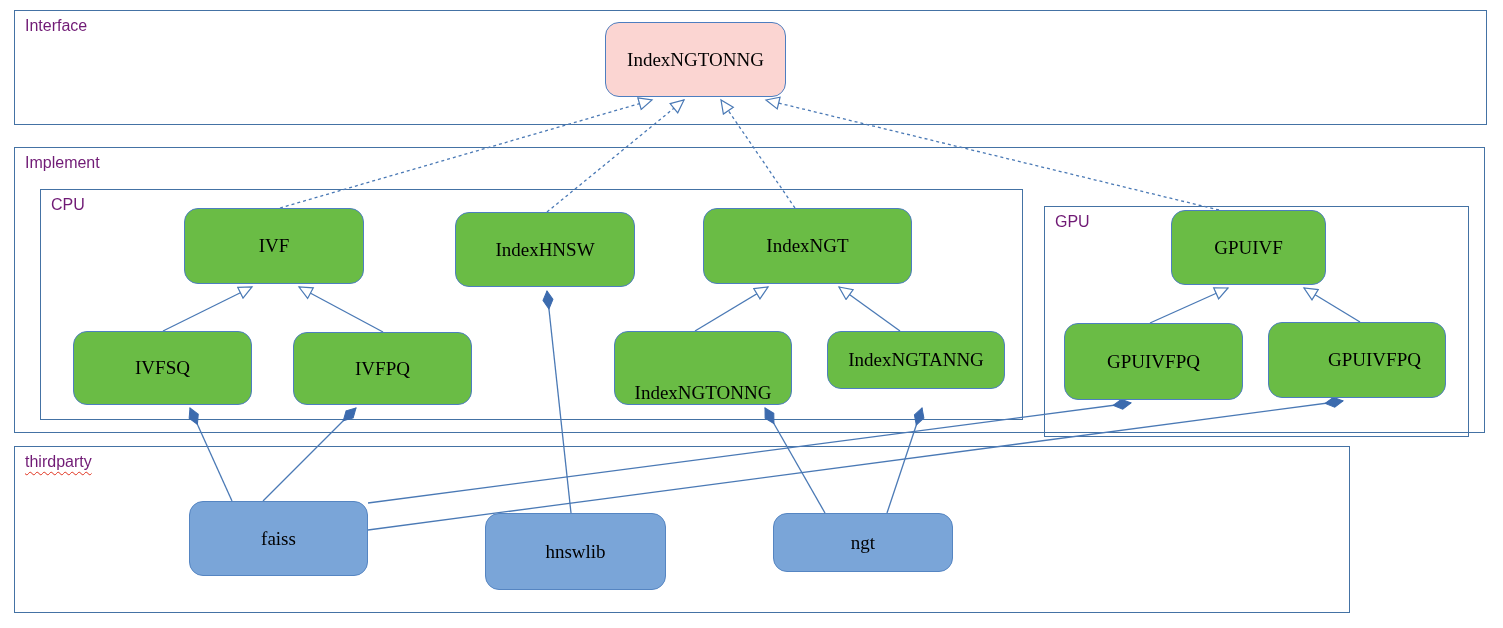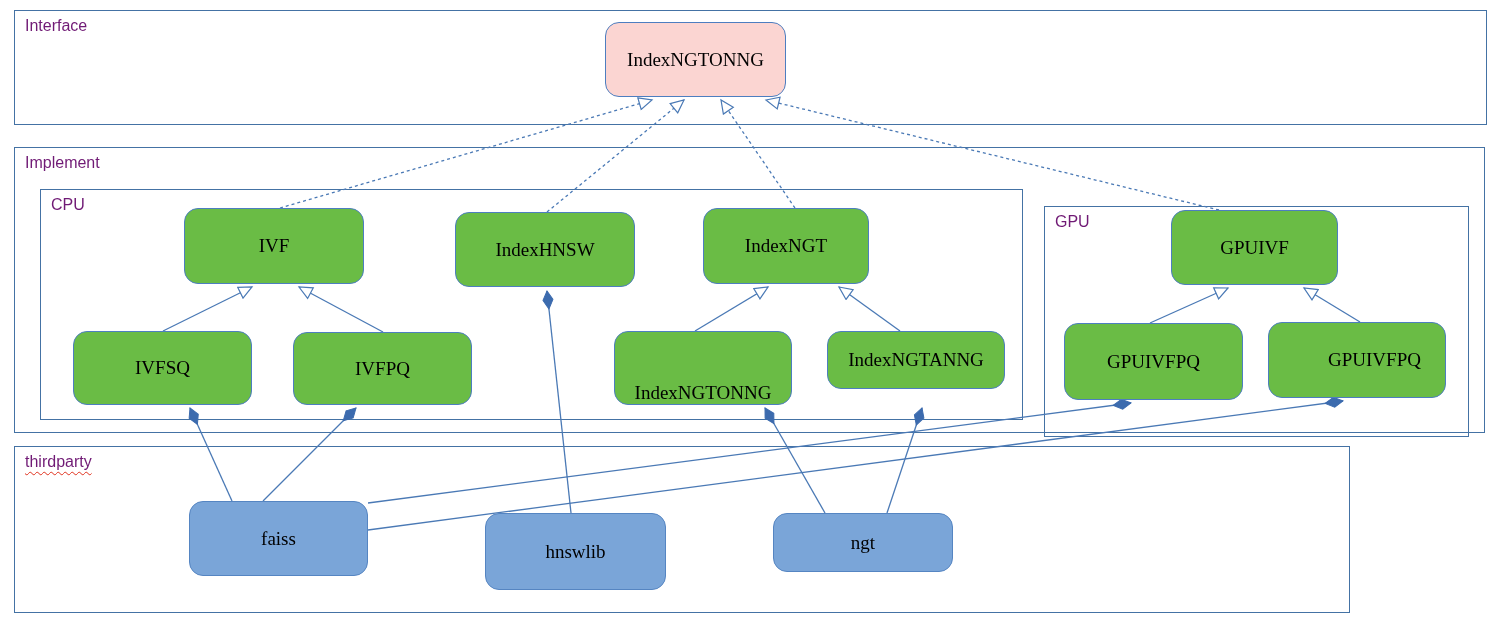--- a/index.html
+++ b/index.html
@@ -92,37 +92,37 @@
   <div class="node node-pink" style="left:605px;top:22px;width:181px;height:75px;">
     <span>IndexNGTONNG</span>
   </div>
 
   <div class="node node-green" style="left:184px;top:208px;width:180px;height:76px;">
     <span>IVF</span>
   </div>
   <div class="node node-green" style="left:455px;top:212px;width:180px;height:75px;">
     <span>IndexHNSW</span>
   </div>
-  <div class="node node-green" style="left:703px;top:208px;width:166px;height:76px;">
+  <div class="node node-green" style="left:703px;top:208px;width:209px;height:76px;">
     <span>IndexNGT</span>
   </div>
   <div class="node node-green" style="left:73px;top:331px;width:179px;height:74px;">
     <span>IVFSQ</span>
   </div>
   <div class="node node-green" style="left:293px;top:332px;width:179px;height:73px;">
     <span>IVFPQ</span>
   </div>
   <div class="node node-green" style="left:614px;top:331px;width:178px;height:74px;align-items:flex-end;">
     <span>IndexNGTONNG</span>
   </div>
   <div class="node node-green" style="left:827px;top:331px;width:178px;height:58px;text-align:center;">
     <span>IndexNGTANNG</span>
   </div>
 
-  <div class="node node-green" style="left:1171px;top:210px;width:167px;height:75px;">
+  <div class="node node-green" style="left:1171px;top:210px;width:155px;height:75px;">
     <span>GPUIVF</span>
   </div>
   <div class="node node-green" style="left:1064px;top:323px;width:179px;height:77px;">
     <span>GPUIVFPQ</span>
   </div>
   <div class="node node-green" style="left:1268px;top:322px;width:178px;height:76px;padding-left:35px;">
     <span>GPUIVFPQ</span>
   </div>
 
   <div class="node node-blue" style="left:189px;top:501px;width:179px;height:75px;">

